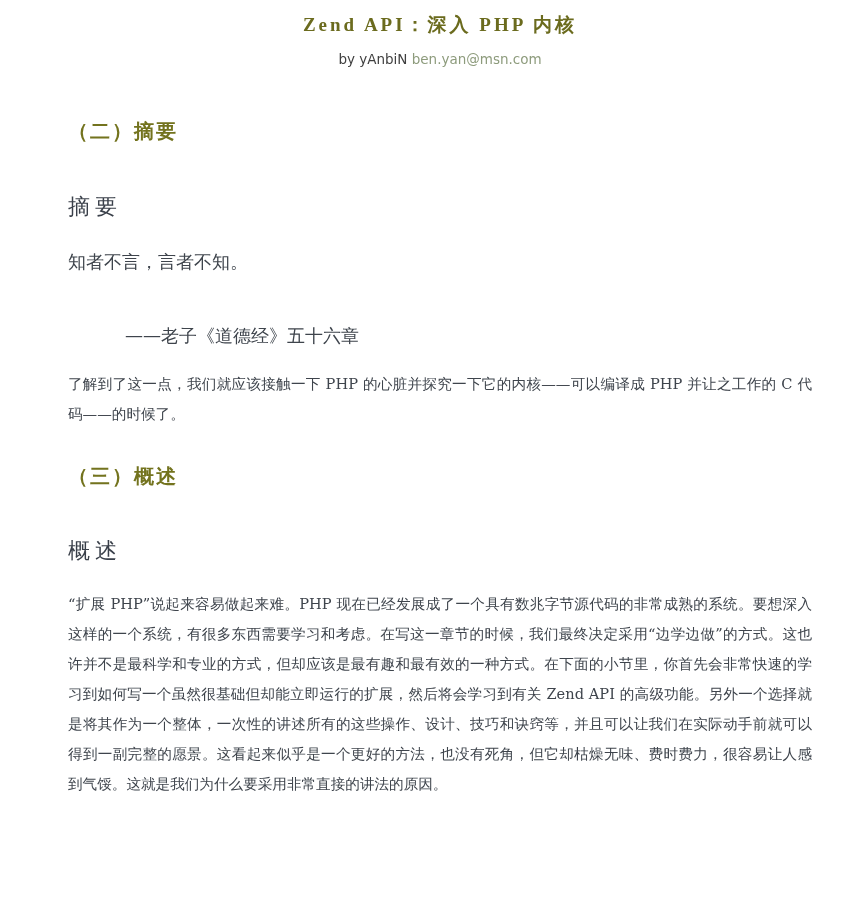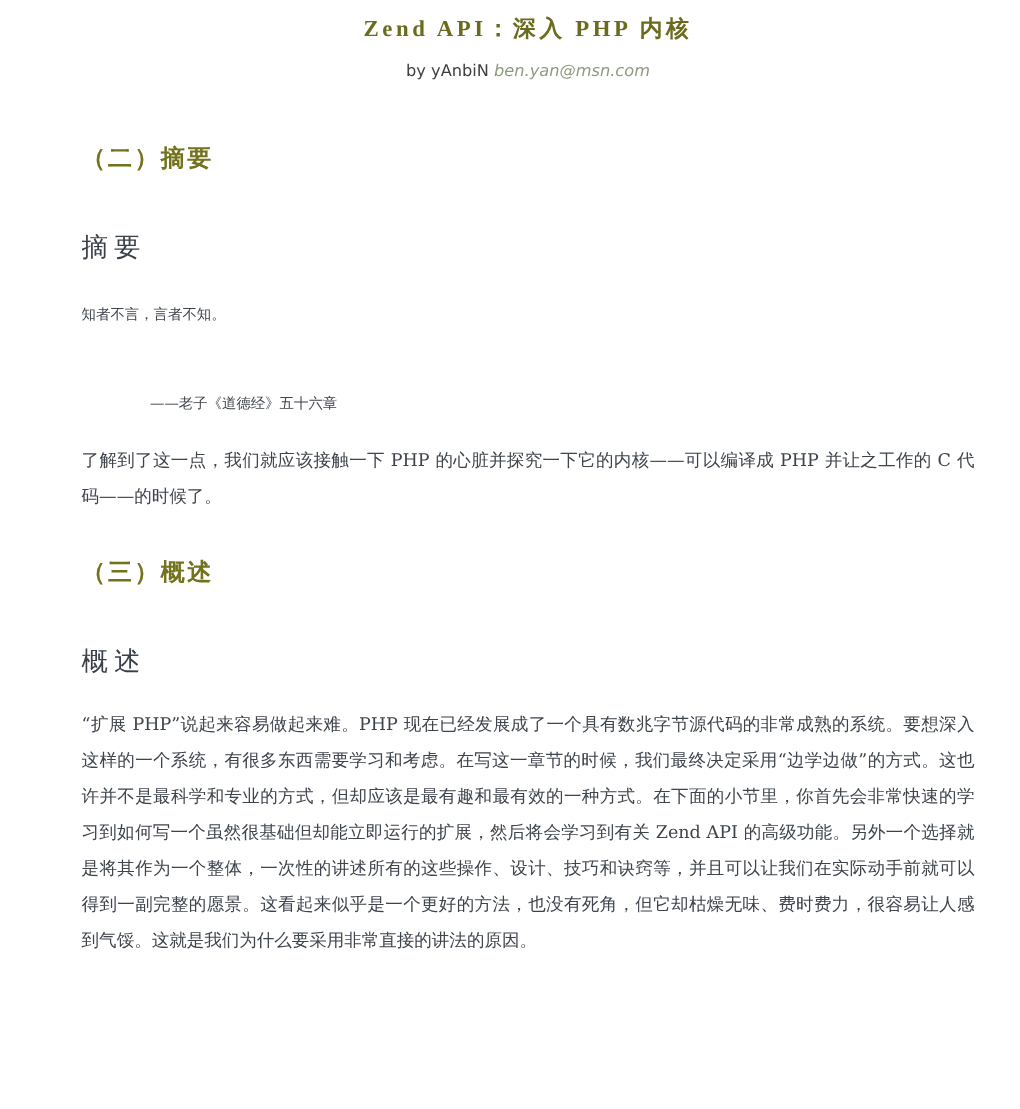--- a/index.html
+++ b/index.html
@@ -32,21 +32,20 @@
     margin-top: 12px;
     text-align: center;
     font-family: "DejaVu Sans", "Liberation Sans", sans-serif;
     font-size: 13.5px;
     line-height: 19px;
     color: #3f3f3f;
   }
   .byline .email {
     color: #8d9b7c;
     cursor: pointer;
-    font-style: italic;
   }
   .sec-heading {
     margin: 0;
     font-family: "DejaVu Sans", "Liberation Sans", sans-serif;
     font-weight: bold;
     font-size: 20px;
     line-height: 22px;
     letter-spacing: 2px;
     color: #73731e;
   }
@@ -55,25 +54,25 @@
   .sub-heading {
     margin: 0;
     margin-top: 50px;
     font-family: "DejaVu Serif", "Liberation Serif", serif;
     font-weight: normal;
     font-size: 22px;
     line-height: 29px;
     letter-spacing: 5px;
     color: #3a404a;
   }
-  .sub-heading.second { margin-top: 49px; font-family: Liberation Serif, serif; }
+  .sub-heading.second { margin-top: 49px; }
   .quote {
     margin: 0;
     margin-top: 26px;
-    font-size: 12px;
+    font-size: 18px;
     line-height: 30px;
     color: #3e444c;
   }
   .quote .attr {
     text-indent: 57px;
     margin-top: 44px;
   }
   .para {
     margin: 0;
     font-size: 14.6px;

